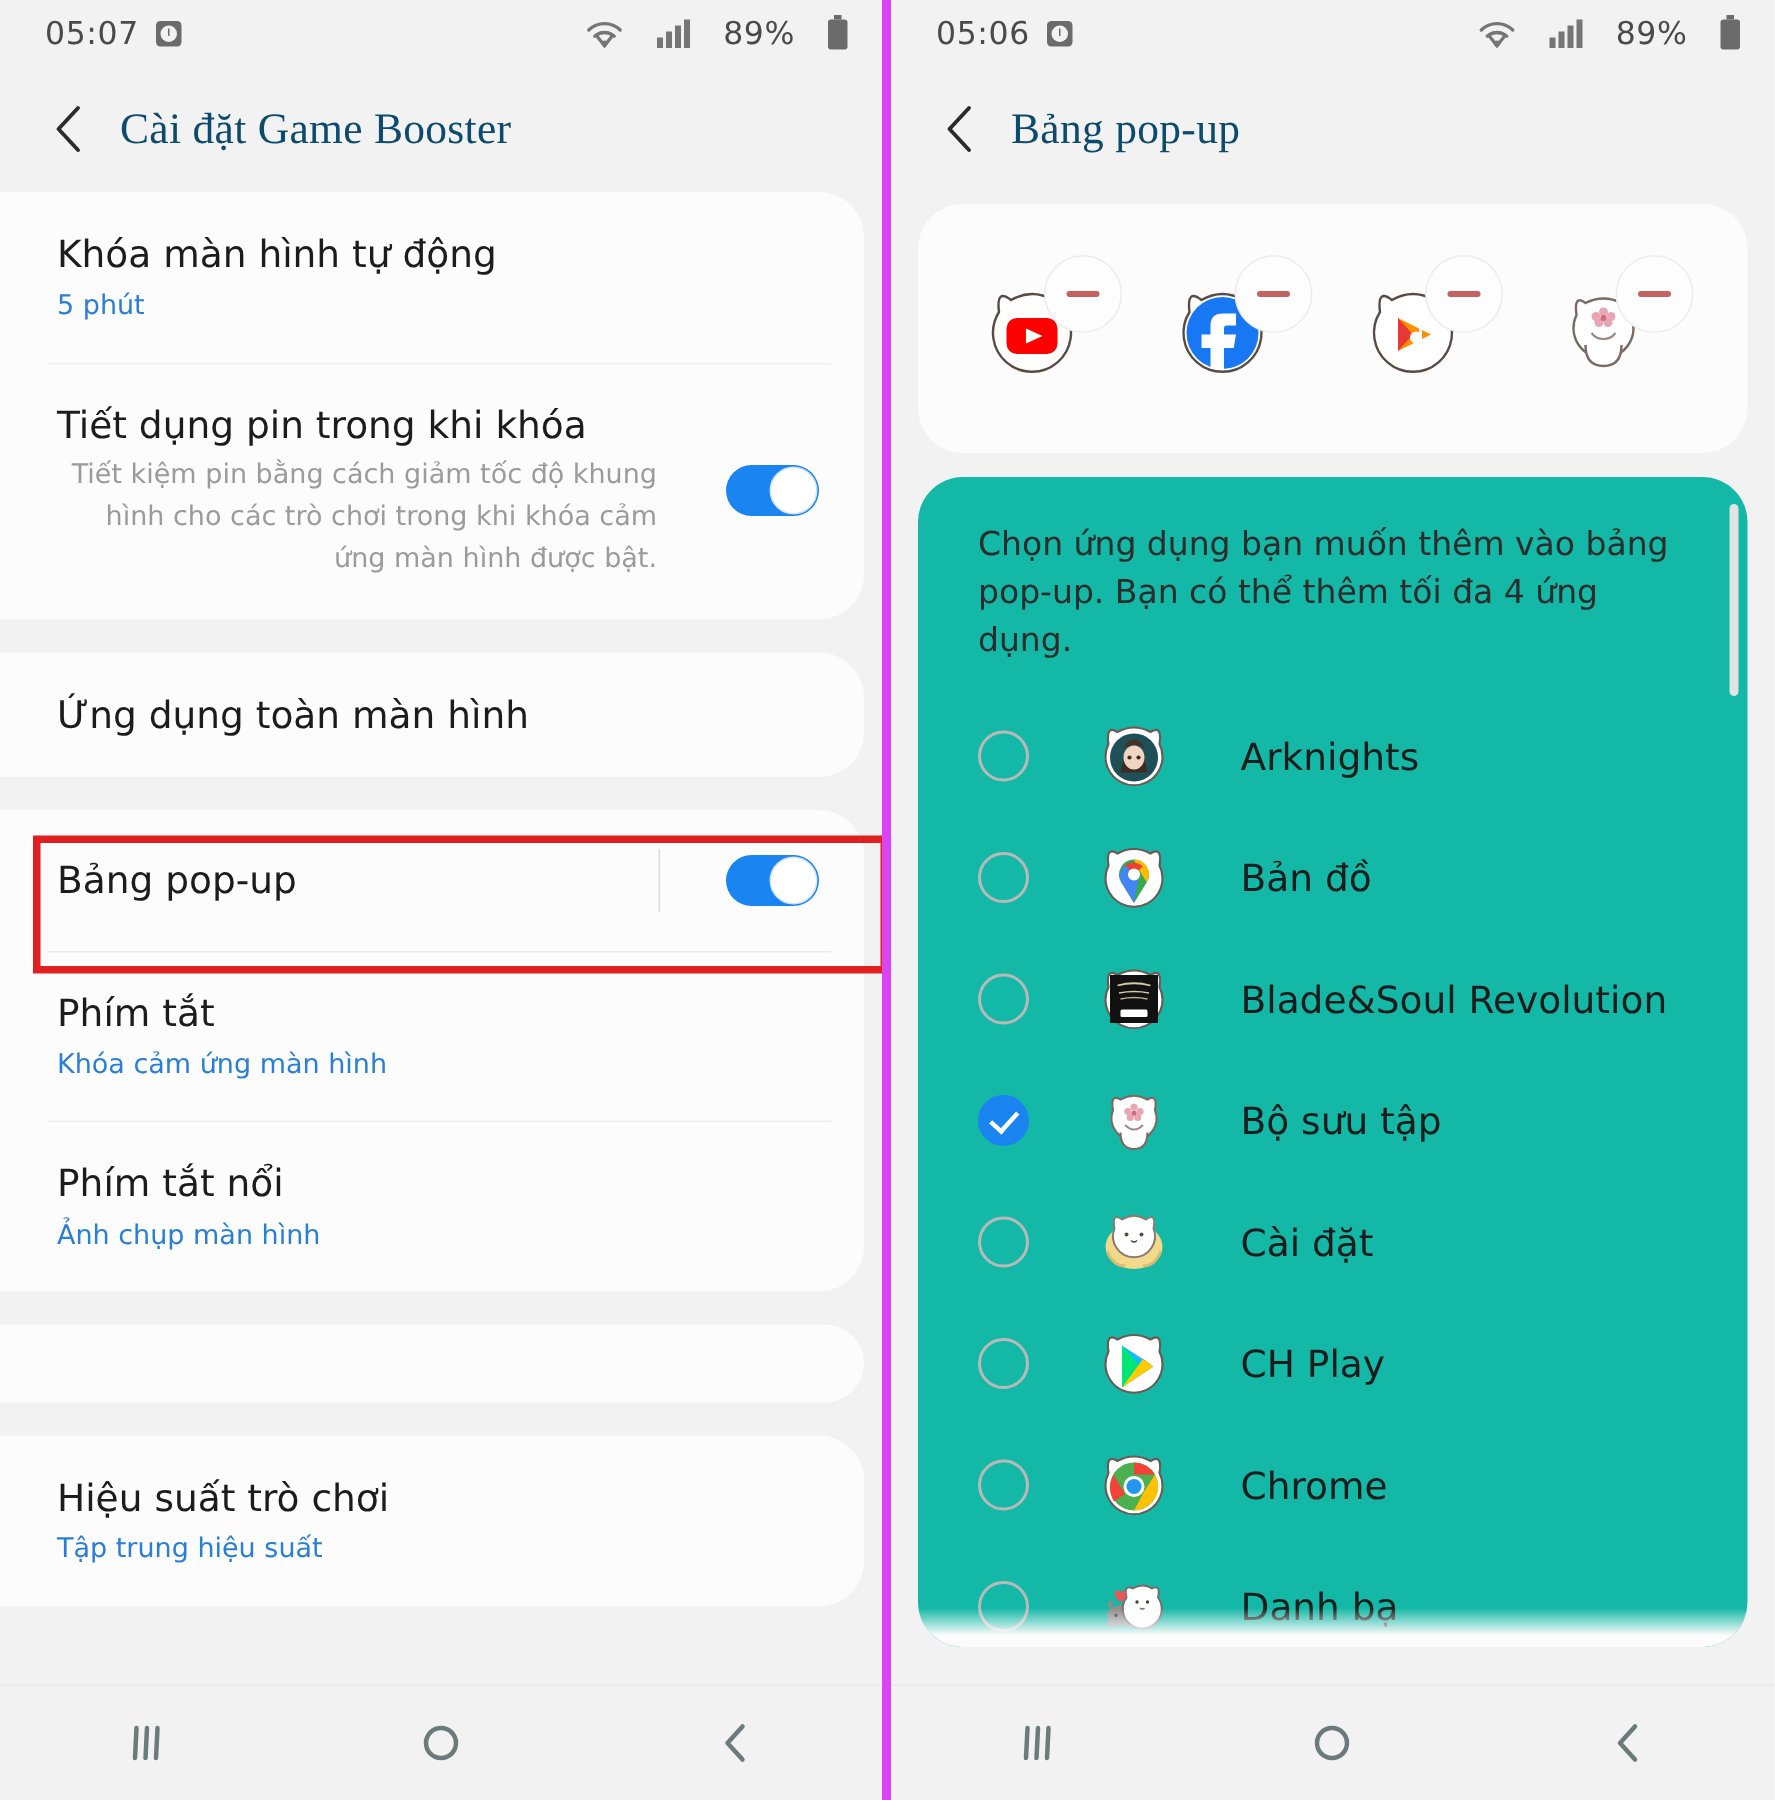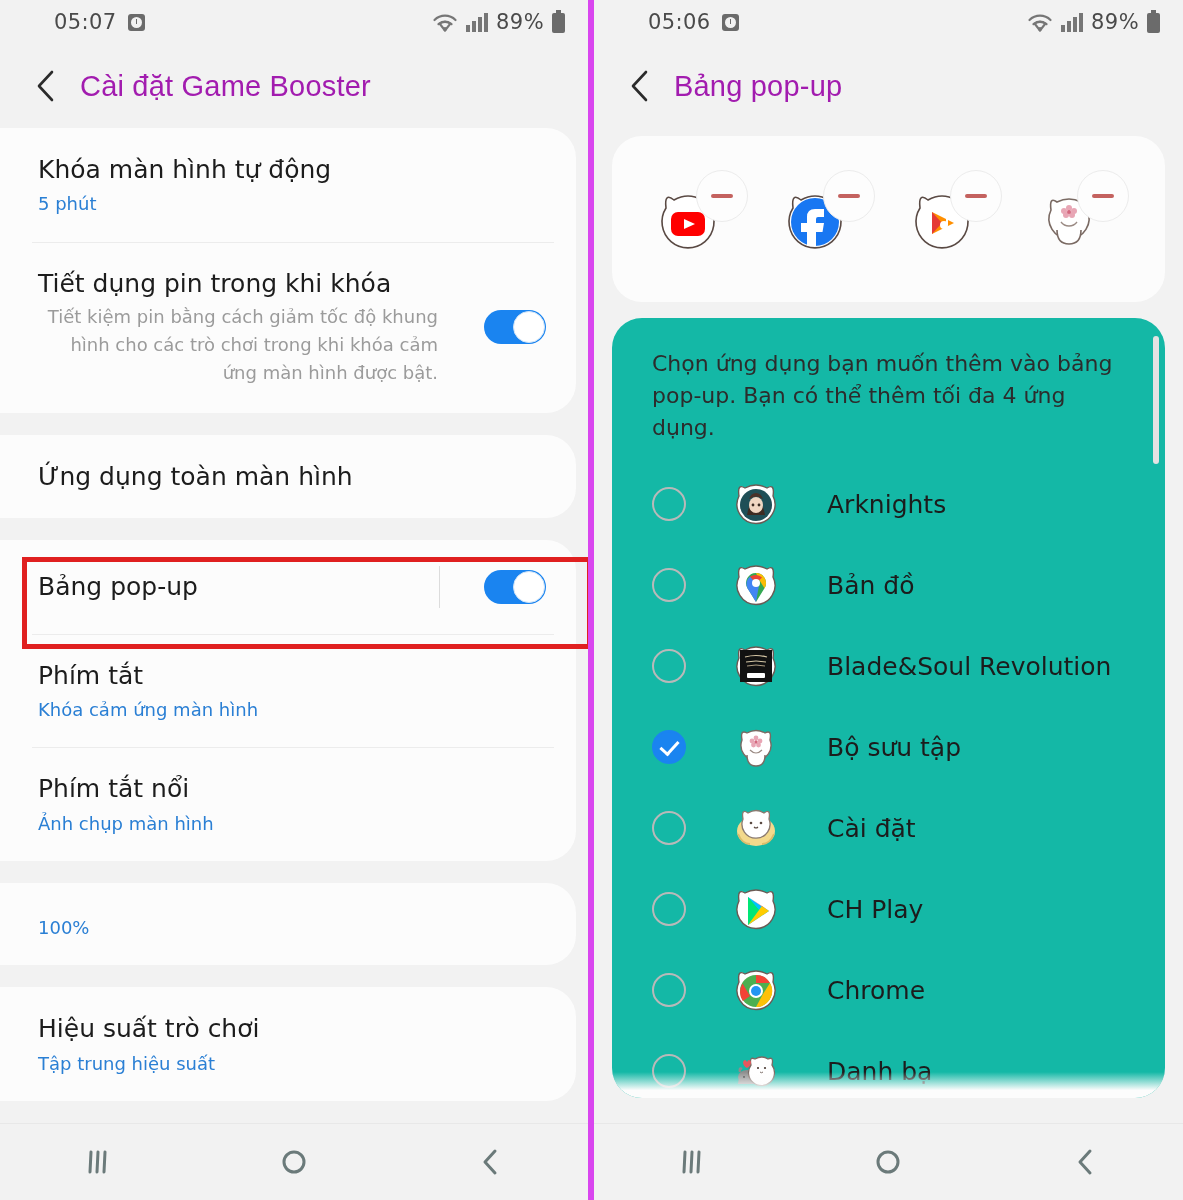--- a/index.html
+++ b/index.html
@@ -29,24 +29,23 @@
 
   
   .statusbar {
     height: 44px;
     display: flex;
     align-items: center;
     padding: 0 22px 0 30px;
     font-size: 21px;
     color: #4d4d4d;
     letter-spacing: .4px;
-    margin-left: 24px;
   }
   .statusbar .clock { font-size: 21px; color: #4a4a4a; }
-  .sb-right { margin-left: auto; display: flex; align-items: center; gap: 7px; }
+  .sb-right { margin-left: auto; display: flex; align-items: center; gap: 21px; }
   .sb-pct { font-size: 21px; color: #4a4a4a; }
   .alarm-icon {
     width: 17px; height: 17px; margin-left: 11px;
     background: #6b6b6b; border-radius: 3px;
     position: relative;
   }
   .alarm-icon::after {
     content: "";
     position: absolute; left: 3px; top: 3px;
     width: 11px; height: 11px; border-radius: 50%;
@@ -62,23 +61,23 @@
   
   .titlebar {
     height: 84px;
     display: flex;
     align-items: center;
     padding-left: 34px;
     gap: 22px;
   }
   .back-chevron { width: 24px; height: 34px; flex: none; }
   .page-title {
-    font-family: Liberation Sans, sans-serif;
+    font-family: Liberation Serif, serif;
     font-size: 29px;
-    color: #a21caf;
+    color: #0c4a6e;
     letter-spacing: .2px;
     white-space: nowrap;
   }
 
   
   .cards { padding: 0 0 0 0; }
   .card {
     background: #fcfcfc;
     border-radius: 0 30px 30px 0;
     margin: 0 12px 22px 0;
@@ -343,21 +342,20 @@
           <div class="row-texts">
             <div class="row-title">Phím tắt nổi</div>
             <div class="row-sub">Ảnh chụp màn hình</div>
           </div>
         </div>
       </div>
 
       <div class="card">
         <div class="row">
           <div class="row-texts">
-            <div class="row-sub">100%</div>
           </div>
         </div>
       </div>
 
       <div class="card">
         <div class="row">
           <div class="row-texts">
             <div class="row-title">Hiệu suất trò chơi</div>
             <div class="row-sub">Tập trung hiệu suất</div>
           </div>

